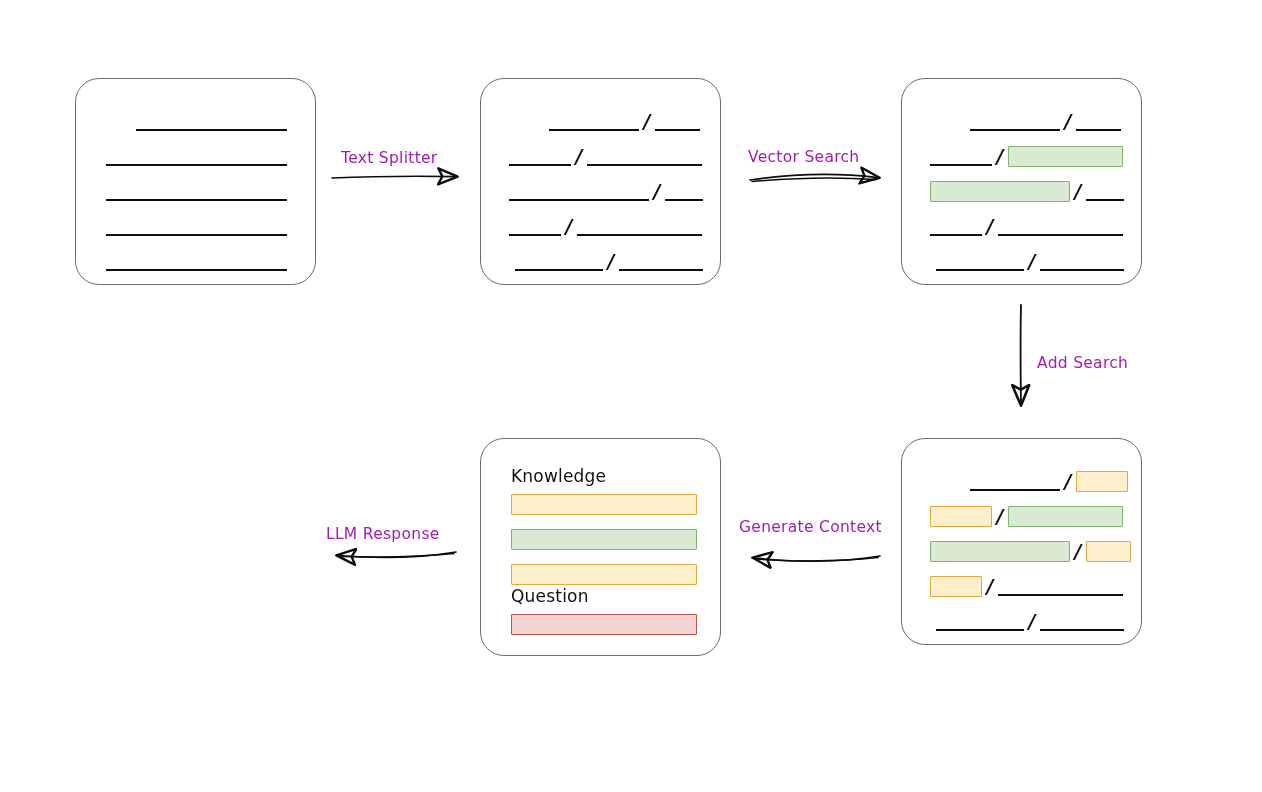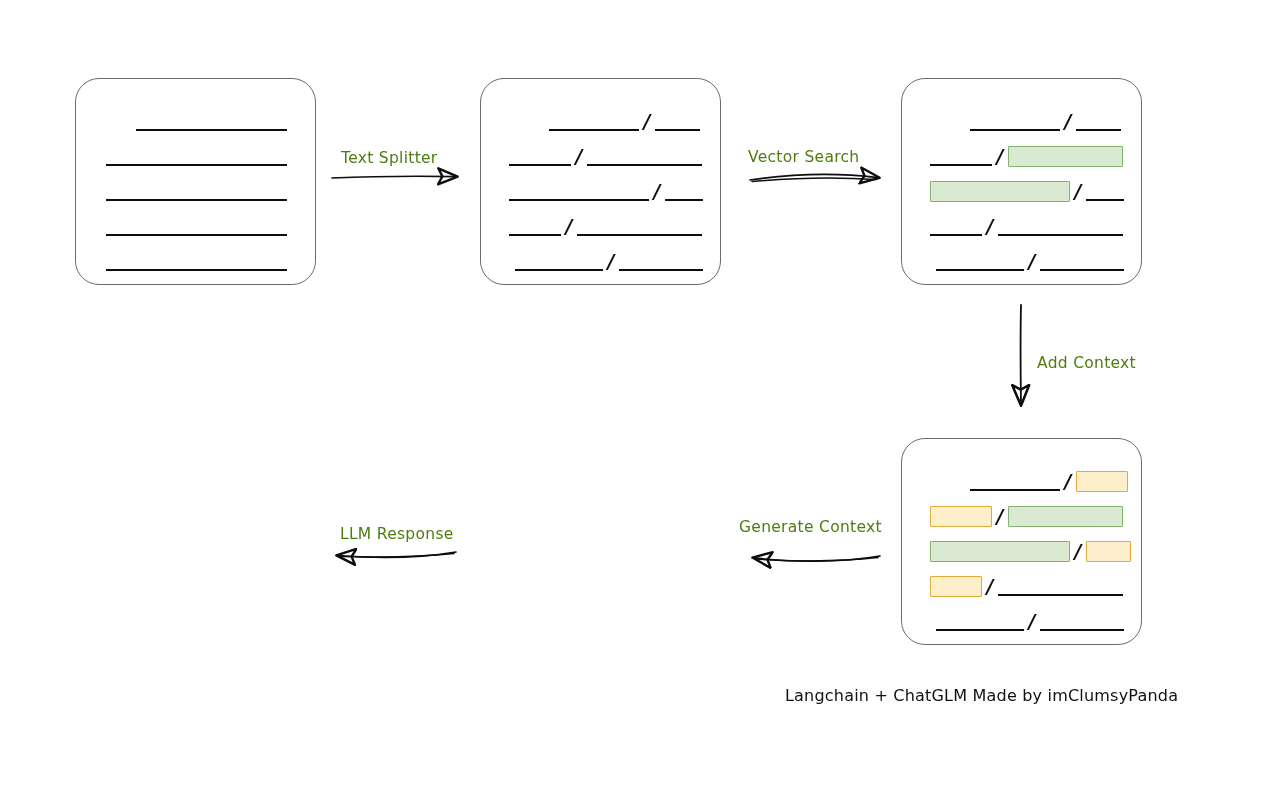--- a/index.html
+++ b/index.html
@@ -37,21 +37,21 @@
   .gap{flex:0 0 auto;}
 
   
   .node-label{
     position:absolute;font-size:17px;color:#111;letter-spacing:.2px;
     font-family:"DejaVu Sans","Liberation Sans",sans-serif;white-space:nowrap;
   }
 
   
   .edge-label{
-    position:absolute;font-size:15.5px;color:#4d7c0f;white-space:nowrap;
+    position:absolute;font-size:15.5px;color:#a21caf;white-space:nowrap;
     letter-spacing:.3px;
     font-family:"DejaVu Sans","Liberation Sans",sans-serif;
   }
   .footer{
     position:absolute;font-size:16px;color:#111;white-space:nowrap;letter-spacing:.2px;
     font-family:"DejaVu Sans","Liberation Sans",sans-serif;
   }
   svg.edges{position:absolute;left:0;top:0;width:1262px;height:792px;pointer-events:none;}
 </style>
 </head>
@@ -169,20 +169,40 @@
         </div>
         <div class="row" style="top: 140px; left: 0px;">
           <div class="gap" style="width: 6px;"></div>
           <div class="seg line" style="width: 88px;"></div>
           <div class="slash">/</div>
           <div class="seg line" style="width: 84px;"></div>
         </div>
       </div>
   </div>
 
+  <div class="node" style="left:480px;top:438px;width:241px;height:218px;">
+    <div class="node-label" style="left:30px;top:27px;">Knowledge</div>
+    <div class="rows" style="left:30px;top:55px;right:24px;">
+        <div class="row" style="top: 0px; left: 0px;">
+          <div class="seg bar yellow" style="width: 186px;"></div>
+        </div>
+        <div class="row" style="top: 35px; left: 0px;">
+          <div class="seg bar green" style="width: 186px;"></div>
+        </div>
+        <div class="row" style="top: 70px; left: 0px;">
+          <div class="seg bar yellow" style="width: 186px;"></div>
+        </div>
+      </div>
+    <div class="node-label" style="left:30px;top:147px;">Question</div>
+    <div class="rows" style="left:30px;top:175px;right:24px;">
+        <div class="row" style="top: 0px; left: 0px;">
+          <div class="seg bar red" style="width: 186px;"></div>
+        </div>
+      </div>
+  </div>
 
 
   <svg class="edges" viewBox="0 0 1262 792">
     <defs>
       <marker id="ah-r" markerWidth="13" markerHeight="11" refX="11" refY="5.5" orient="auto">
         <path d="M0.5,0.8 L12,5.5 L0.5,10.2 L3,5.5 Z" fill="none" stroke="#0d0d0d" stroke-width="1.4" stroke-linejoin="round"></path>
       </marker>
       <marker id="ah-l" markerWidth="13" markerHeight="11" refX="11" refY="5.5" orient="auto">
         <path d="M0.5,0.8 L12,5.5 L0.5,10.2 L3,5.5 Z" fill="none" stroke="#0d0d0d" stroke-width="1.4" stroke-linejoin="round"></path>
       </marker>
@@ -210,19 +230,18 @@
     </g>
 
     <g>
       <path d="M456,552 C420,558 375,558.5 338,555.5" fill="none" stroke="#0d0d0d" stroke-width="1.7" stroke-linecap="round" marker-end="url(#ah-l)"></path>
       <path d="M454,553.6 C418,557.4 378,557.6 340,556.6" fill="none" stroke="#0d0d0d" stroke-width="1.5" stroke-linecap="round"></path>
     </g>
   </svg>
 
   <div class="edge-label" style="left:341px;top:149px;">Text Splitter</div>
   <div class="edge-label" style="left:748px;top:148px;">Vector Search</div>
-  <div class="edge-label" style="left:1037px;top:354px;">Add Context</div>
+  <div class="edge-label" style="left:1037px;top:354px;">Add Search</div>
   <div class="edge-label" style="left:739px;top:518px;">Generate Context</div>
-  <div class="edge-label" style="left:340px;top:525px;">LLM Response</div>
-
-  <div class="footer" style="left:785px;top:686px;">Langchain + ChatGLM Made by imClumsyPanda</div>
+  <div class="edge-label" style="left:326px;top:525px;">LLM Response</div>
+
 
 </div>
 
 </body></html>

